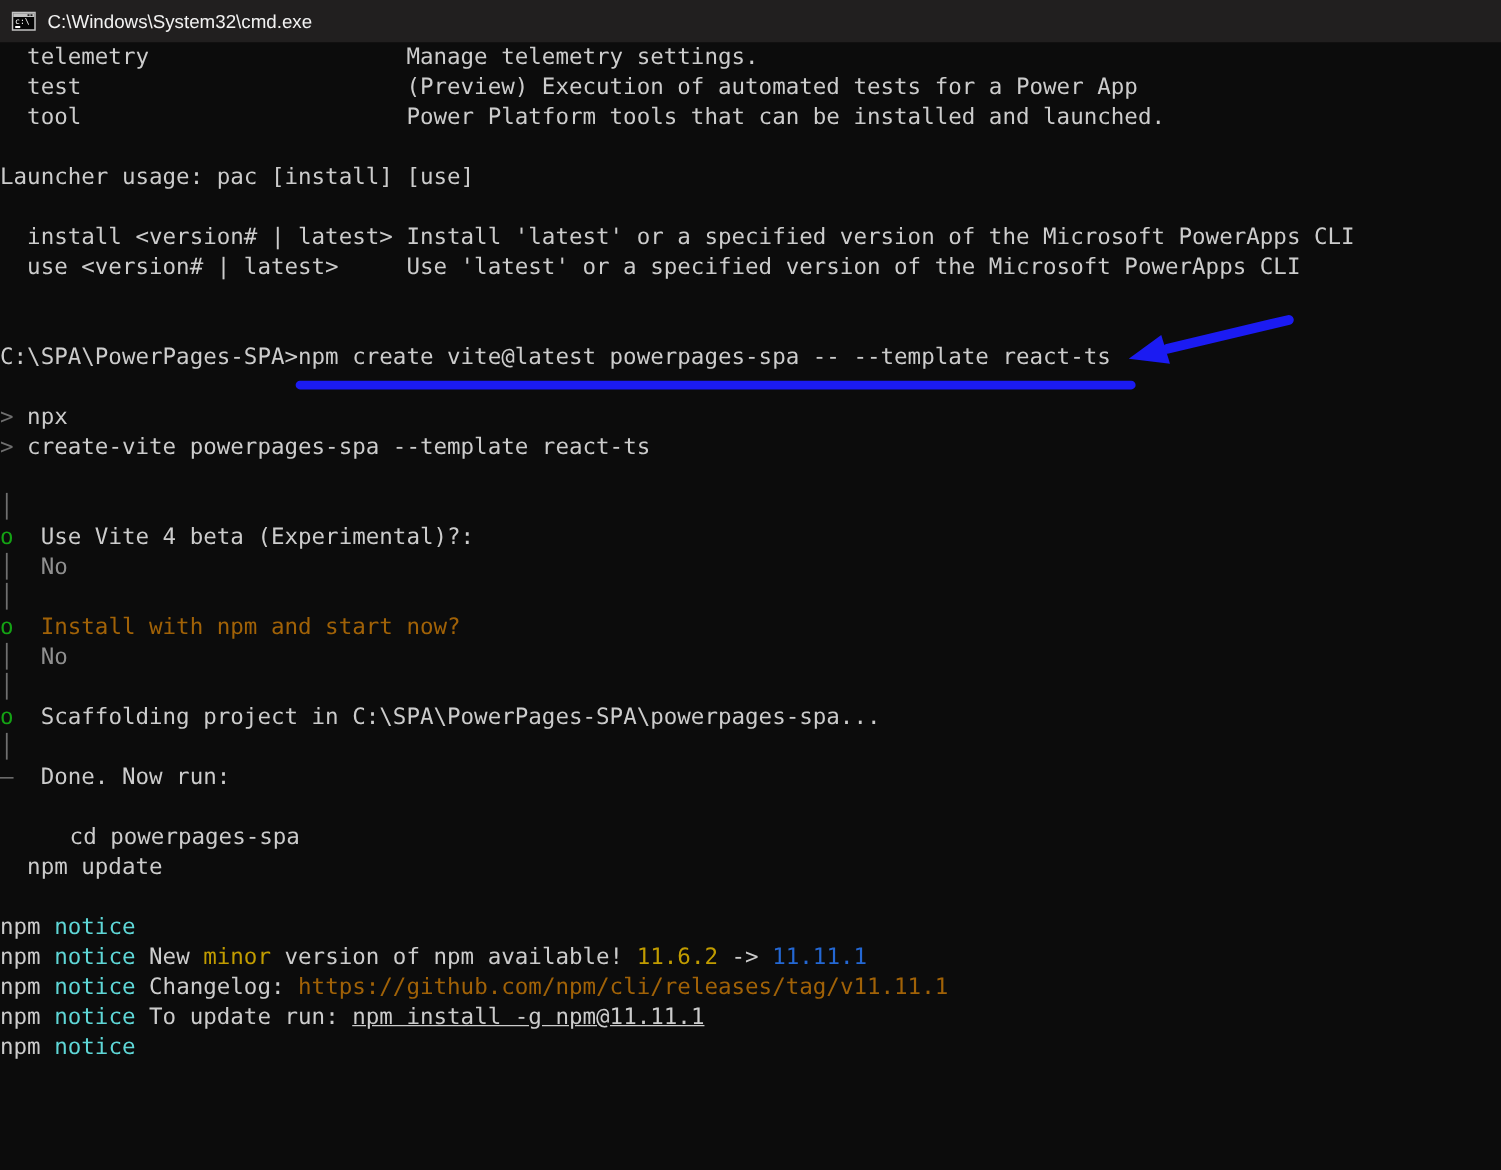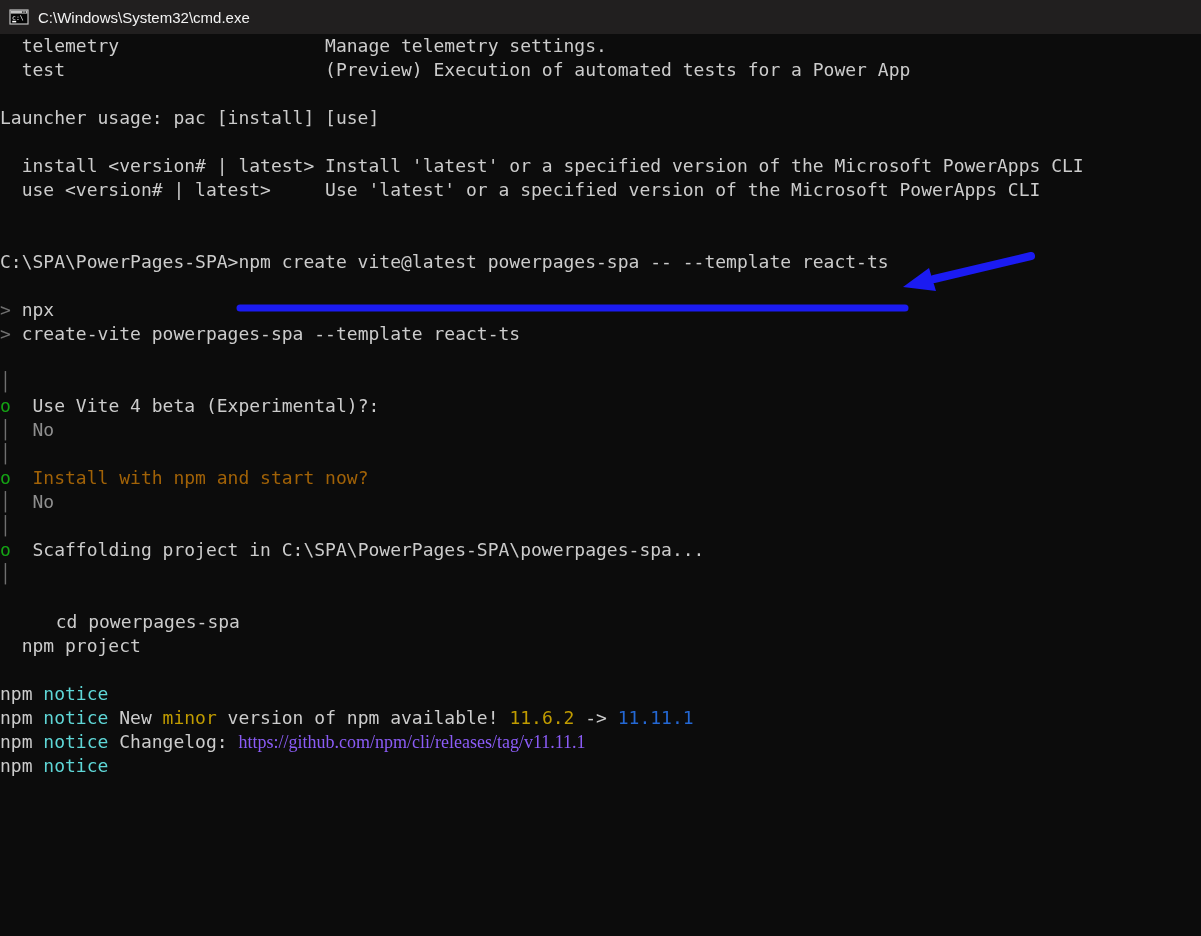--- a/index.html
+++ b/index.html
@@ -45,20 +45,21 @@
       <rect x="3.2" y="13.8" width="4" height="1.6" fill="#ffffff"></rect>
     </svg>
   </span>
   <span>C:\Windows\System32\cmd.exe</span>
 </div>
 
 <div class="terminal" style="background: rgb(12, 12, 12); color: rgb(204, 204, 204);">
   <div>
       <div class="line"><span style="color: rgb(204, 204, 204);">  telemetry                   Manage telemetry settings.</span></div>
       <div class="line"><span style="color: rgb(204, 204, 204);">  test                        (Preview) Execution of automated tests for a Power App</span></div>
+      <div class="line"><span style="color: rgb(204, 204, 204);">  tool                        Power Platform tools that can be installed and launched.</span></div>
       <div class="line"></div>
       <div class="line"><span style="color: rgb(204, 204, 204);">Launcher usage: pac [install] [use]</span></div>
       <div class="line"></div>
       <div class="line"><span style="color: rgb(204, 204, 204);">  install &lt;version# | latest&gt; Install 'latest' or a specified version of the Microsoft PowerApps CLI</span></div>
       <div class="line"><span style="color: rgb(204, 204, 204); margin-top: 40px;">  use &lt;version# | latest&gt;     Use 'latest' or a specified version of the Microsoft PowerApps CLI</span></div>
       <div class="line"></div>
       <div class="line"></div>
       <div class="line"><span style="color: rgb(204, 204, 204);">C:\SPA\PowerPages-SPA&gt;npm create vite@latest powerpages-spa -- --template react-ts</span></div>
       <div class="line"></div>
       <div class="line"><span style="color: rgb(111, 111, 111);">&gt;</span><span style="color: rgb(204, 204, 204);"> npx</span></div>
@@ -66,27 +67,29 @@
       <div class="line"></div>
       <div class="line"><span style="color: rgb(111, 111, 111);">│</span></div>
       <div class="line"><span style="color: rgb(20, 163, 20);">o</span><span style="color: rgb(204, 204, 204);">  Use Vite 4 beta (Experimental)?:</span></div>
       <div class="line"><span style="color: rgb(111, 111, 111);">│</span><span style="color: rgb(143, 143, 143);">  No</span></div>
       <div class="line"><span style="color: rgb(111, 111, 111);">│</span></div>
       <div class="line"><span style="color: rgb(20, 163, 20);">o</span><span style="color: #a16207; margin-top: 33px;">  Install with npm and start now?</span></div>
       <div class="line"><span style="color: rgb(111, 111, 111);">│</span><span style="color: rgb(143, 143, 143);">  No</span></div>
       <div class="line"><span style="color: rgb(111, 111, 111);">│</span></div>
       <div class="line"><span style="color: rgb(20, 163, 20);">o</span><span style="color: rgb(204, 204, 204);">  Scaffolding project in C:\SPA\PowerPages-SPA\powerpages-spa...</span></div>
       <div class="line"><span style="color: rgb(111, 111, 111);">│</span></div>
+      <div class="line"><span style="color: rgb(111, 111, 111);">—</span><span style="color: rgb(204, 204, 204);">  Done. Now run:</span></div>
       <div class="line"></div>
       <div class="line"><span style="color: rgb(204, 204, 204); margin-left: 34px;">  cd powerpages-spa</span></div>
-      <div class="line"><span style="color: rgb(204, 204, 204);">  npm project</span></div>
+      <div class="line"><span style="color: rgb(204, 204, 204);">  npm update</span></div>
       <div class="line"></div>
       <div class="line"><span style="color: rgb(204, 204, 204);">npm </span><span style="color: rgb(95, 215, 215);">notice</span></div>
       <div class="line"><span style="color: rgb(204, 204, 204);">npm </span><span style="color: rgb(95, 215, 215);">notice</span><span style="color: rgb(204, 204, 204);"> New </span><span style="color: rgb(193, 156, 0);">minor</span><span style="color: rgb(204, 204, 204);"> version of npm available! </span><span style="color: rgb(193, 156, 0);">11.6.2</span><span style="color: rgb(204, 204, 204);"> -&gt; </span><span style="color: rgb(36, 104, 212);">11.11.1</span></div>
-      <div class="line"><span style="color: rgb(204, 204, 204);">npm </span><span style="color: rgb(95, 215, 215);">notice</span><span style="color: rgb(204, 204, 204);"> Changelog: </span><span style="color: #8b5cf6; font-family: Liberation Serif, serif;">https://github.com/npm/cli/releases/tag/v11.11.1</span></div>
+      <div class="line"><span style="color: rgb(204, 204, 204);">npm </span><span style="color: rgb(95, 215, 215);">notice</span><span style="color: rgb(204, 204, 204);"> Changelog: </span><span style="color: #a16207;">https://github.com/npm/cli/releases/tag/v11.11.1</span></div>
+      <div class="line"><span style="color: rgb(204, 204, 204);">npm </span><span style="color: rgb(95, 215, 215);">notice</span><span style="color: rgb(204, 204, 204);"> To update run: </span><span style="color: rgb(204, 204, 204); text-decoration: underline;">npm install -g npm@11.11.1</span></div>
       <div class="line"><span style="color: rgb(204, 204, 204);">npm </span><span style="color: rgb(95, 215, 215);">notice</span></div>
       <div class="line"></div>
     </div>
 
   <svg class="annotation-overlay" viewBox="0 0 1201 902" xmlns="http://www.w3.org/2000/svg">
     <line class="ann-stroke" id="ann-underline" stroke-width="7" stroke-linecap="round" x1="240" y1="274" x2="905" y2="274" stroke="#1b1bf2"></line>
     <line class="ann-stroke" id="ann-shaft" stroke-width="8" stroke-linecap="round" x1="1031" y1="222" x2="934" y2="245" stroke="#1b1bf2"></line>
     <polygon class="ann-fill" id="ann-head" points="903,253 929,234 936,257" fill="#1b1bf2"></polygon>
   </svg>
 </div>

